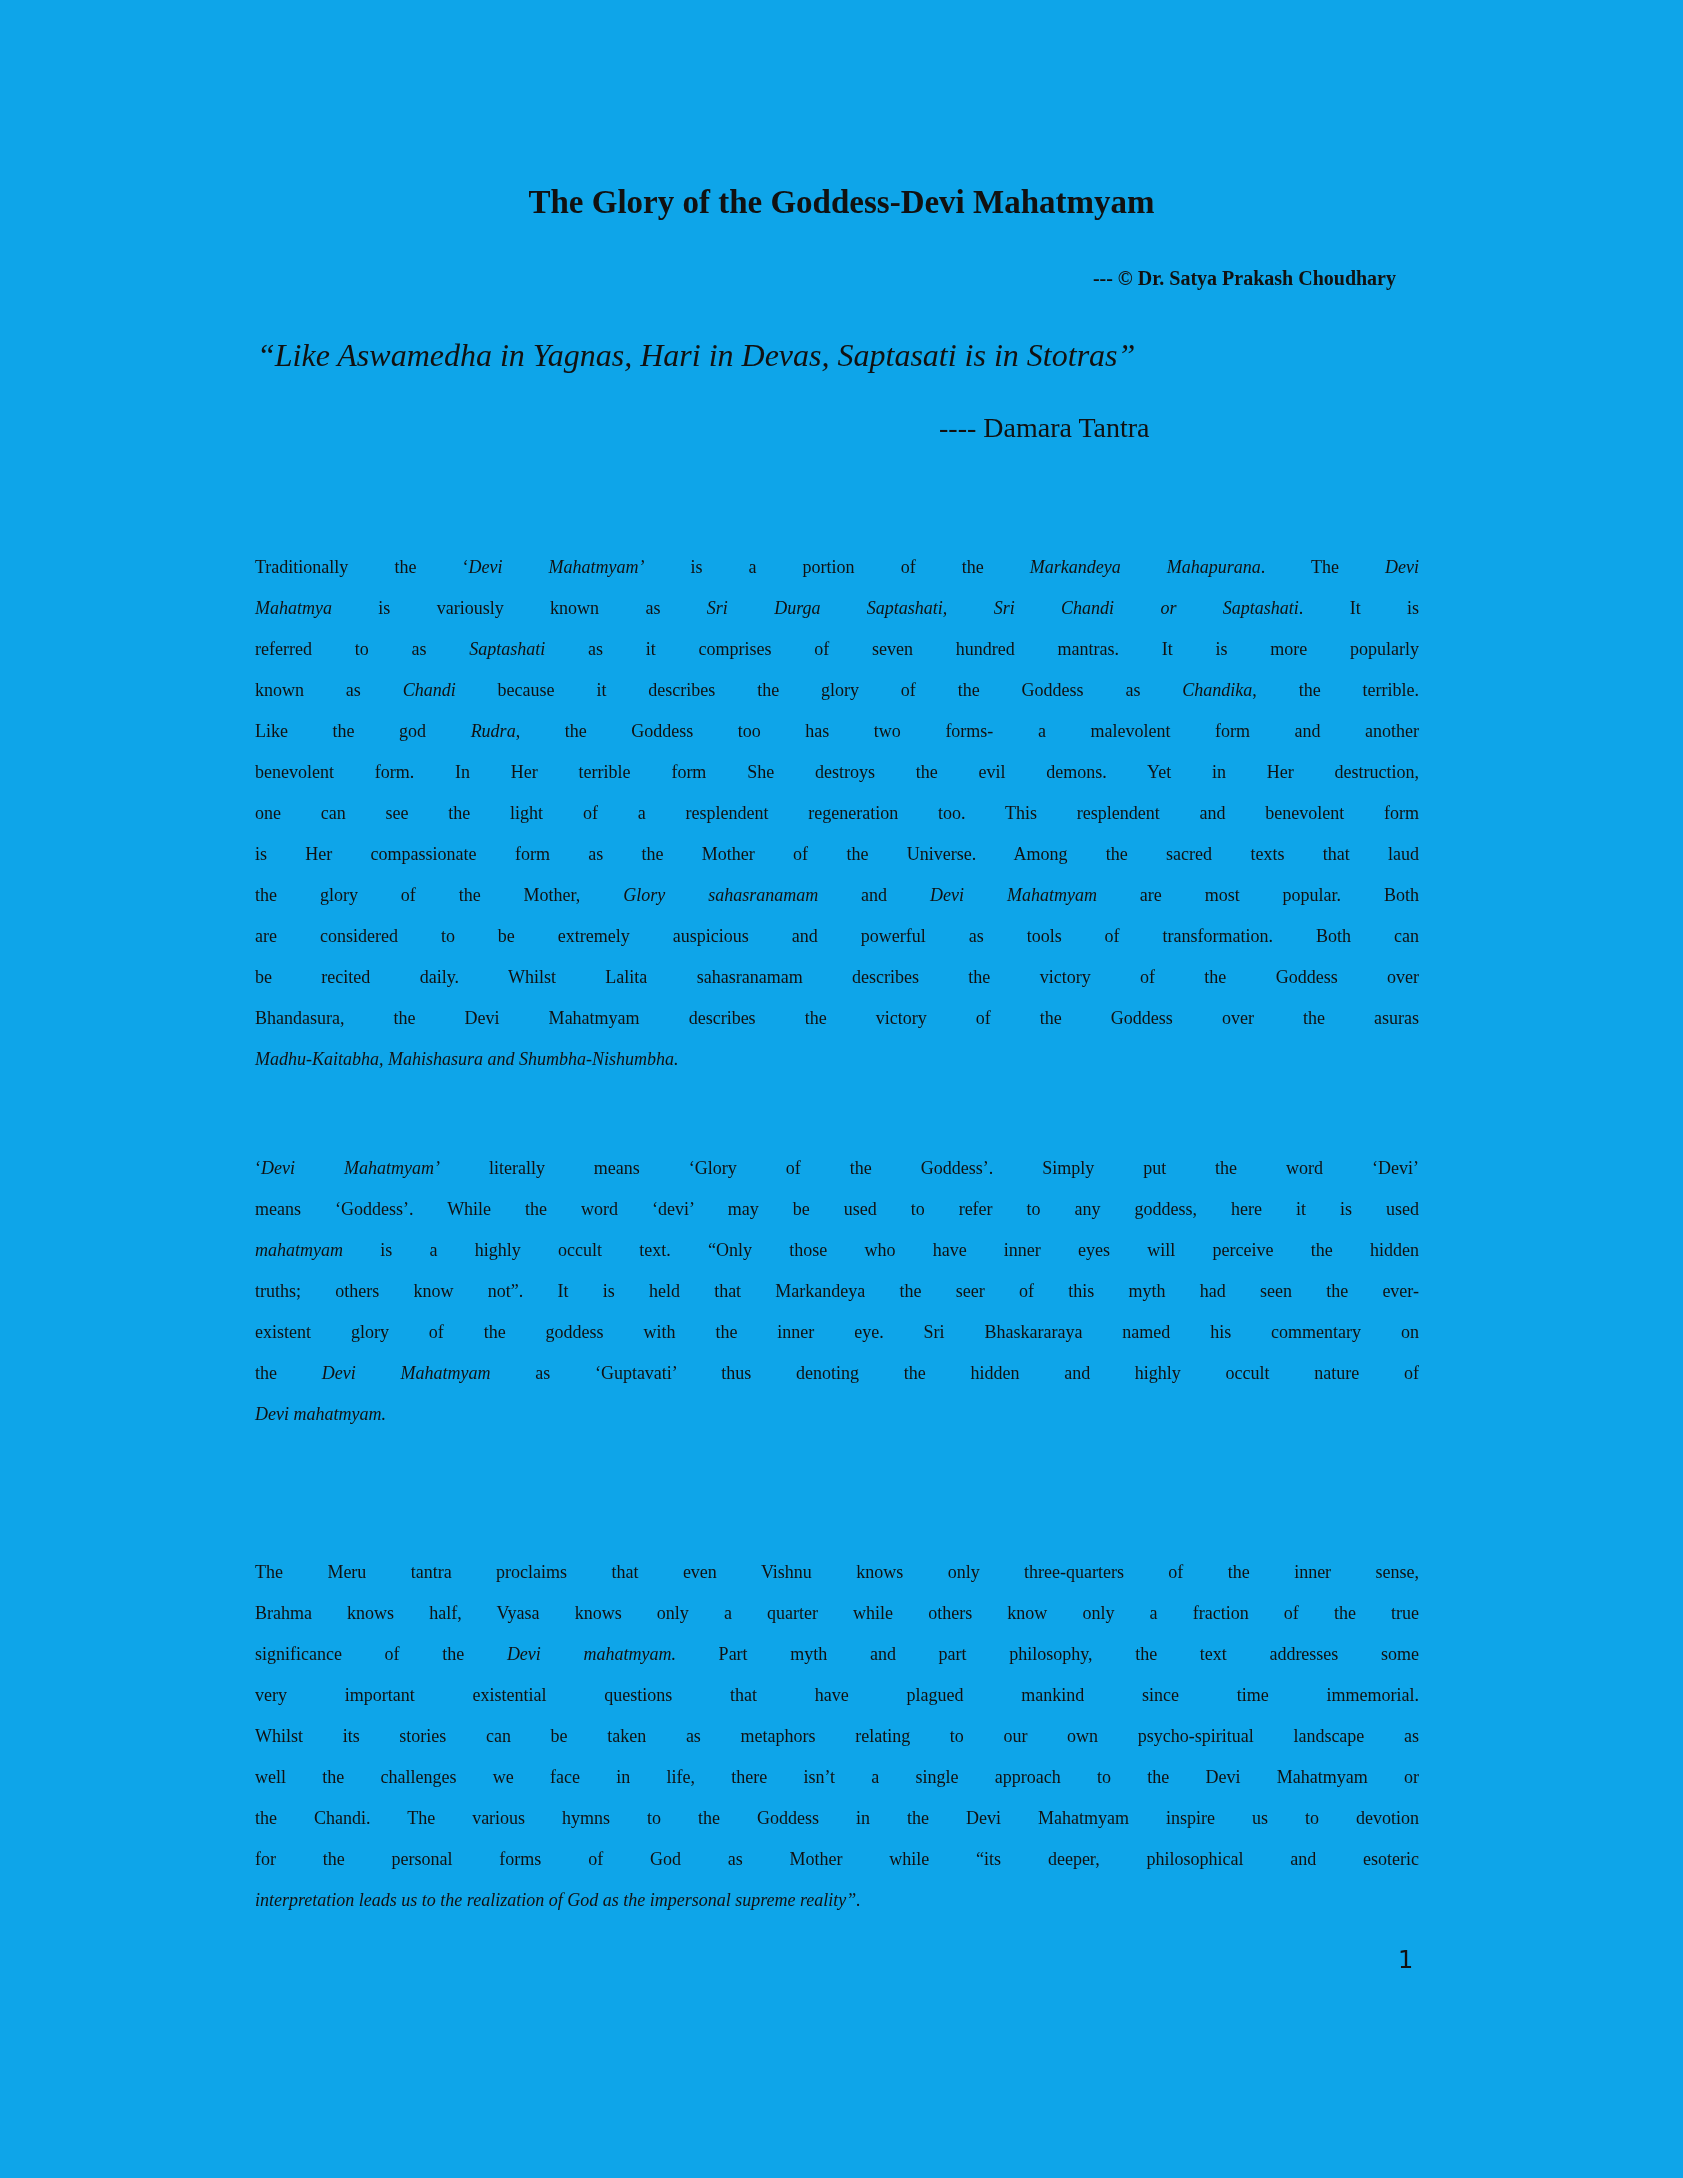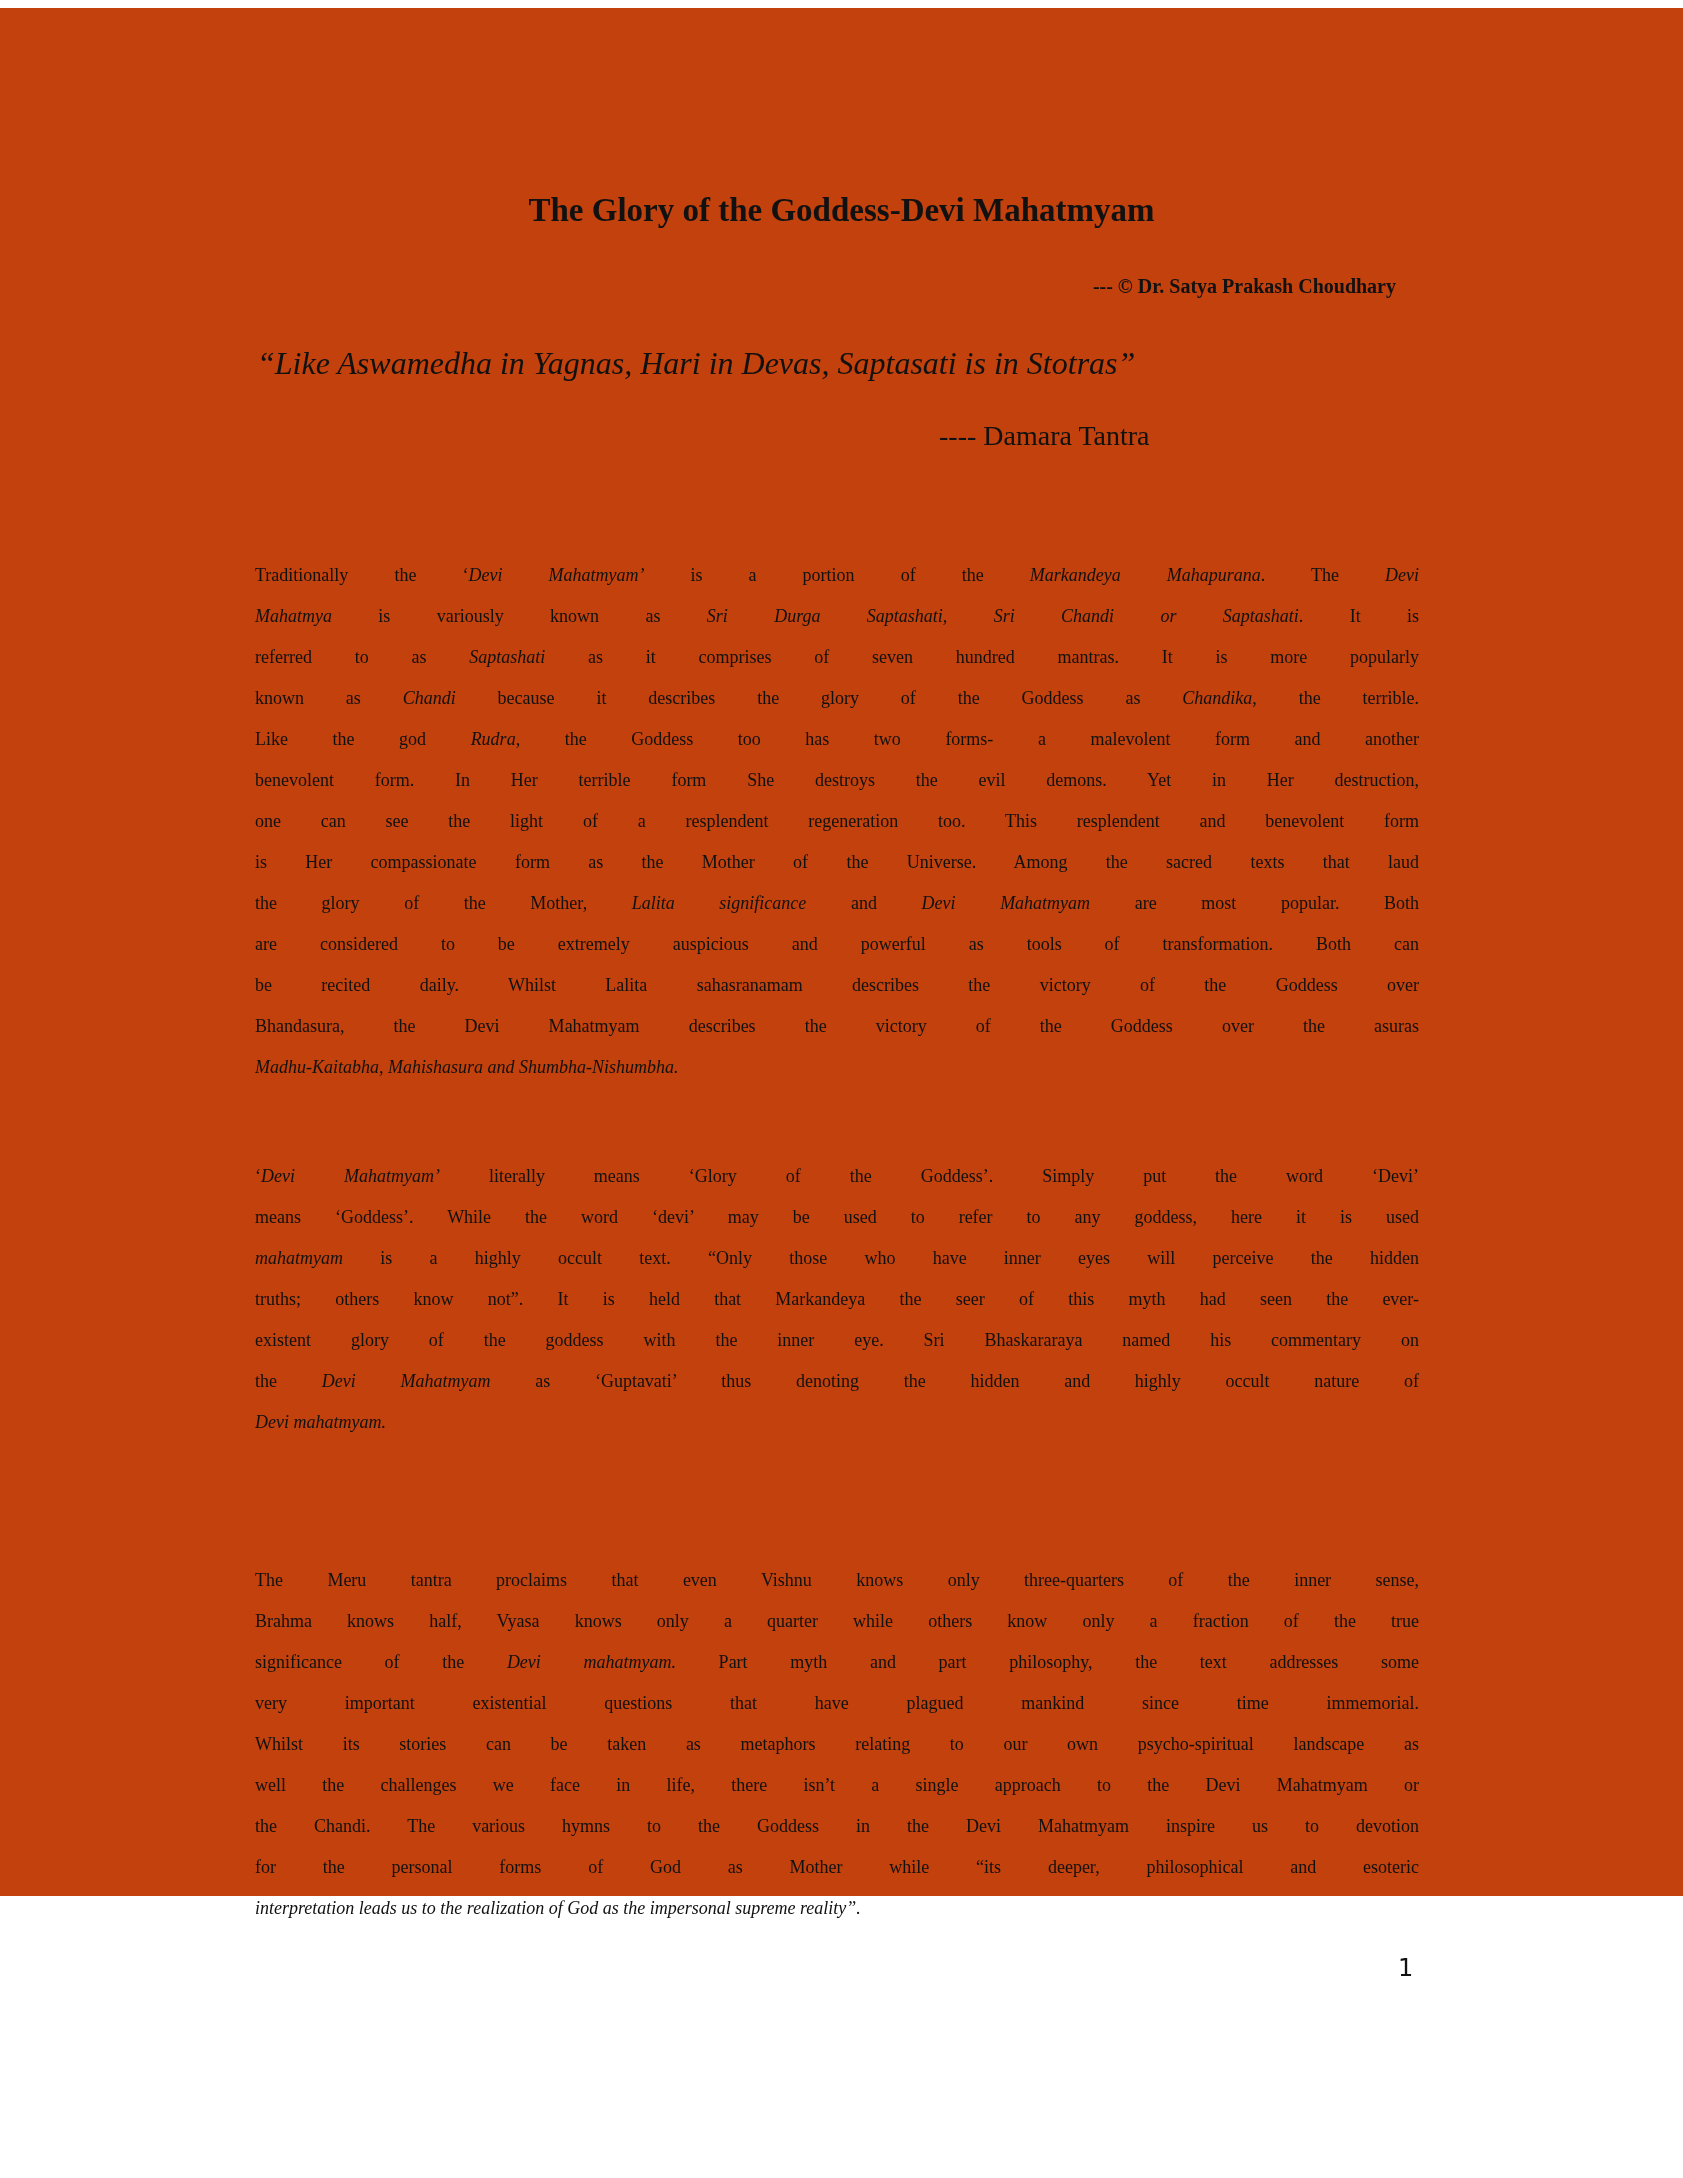--- a/index.html
+++ b/index.html
@@ -1,18 +1,18 @@
 <!DOCTYPE html>
 <html><head>
 <meta charset="utf-8">
 <style>
   html, body { margin: 0; padding: 0; background: #ffffff; }
   body { width: 1683px; height: 2178px; position: relative; overflow: hidden;
          font-family: "Liberation Serif", "DejaVu Serif", serif; color: #111111; }
-  .page { position: absolute; left: 0; top: 8px; width: 1683px; height: 1888px; background: #c2410c; }
+  .page { position: absolute; left: 0; top: 0; width: 1683px; height: 2178px; background: #0ea5e9; }
   .title { position: absolute; left: 0; width: 1683px; top: 184px; text-align: center;
            font-weight: bold; font-size: 33px; letter-spacing: 0px; }
   .author { position: absolute; right: 287px; top: 267px; font-weight: bold; font-size: 20px; }
   .epigraph { position: absolute; left: 257px; top: 337px; font-style: italic; font-size: 32px; }
   .epigraph-src { position: absolute; left: 903px; top: 412px; font-size: 28px; margin-left: 36px; }
   .para { position: absolute; left: 255px; width: 1164px; font-size: 18px; }
   .line { height: 41px; line-height: 41px; text-align: justify; text-align-last: justify;
           white-space: nowrap; overflow: visible; }
   .line.last { text-align-last: left; font-style: italic; }
   .line span { white-space: normal; }
@@ -50,21 +50,21 @@
       <div class="line">
         <span class="inner"><span>benevolent form. In Her terrible form She destroys the evil demons. Yet in Her destruction,</span></span>
       </div>
       <div class="line">
         <span class="inner"><span>one can see the light of a resplendent regeneration too. This resplendent and benevolent form</span></span>
       </div>
       <div class="line">
         <span class="inner"><span>is Her compassionate form as the Mother of the Universe. Among the sacred texts that laud</span></span>
       </div>
       <div class="line">
-        <span class="inner"><span>the glory of the Mother, </span><i>Lalita significance</i><span> and </span><i>Devi Mahatmyam</i><span> are most popular. Both</span></span>
+        <span class="inner"><span>the glory of the Mother, </span><i>Glory sahasranamam</i><span> and </span><i>Devi Mahatmyam</i><span> are most popular. Both</span></span>
       </div>
       <div class="line">
         <span class="inner"><span>are considered to be extremely auspicious and powerful as tools of transformation. Both can</span></span>
       </div>
       <div class="line">
         <span class="inner"><span>be recited daily. Whilst Lalita sahasranamam describes the victory of the Goddess over</span></span>
       </div>
       <div class="line">
         <span class="inner"><span>Bhandasura, the Devi Mahatmyam describes the victory of the Goddess over the asuras</span></span>
       </div>

